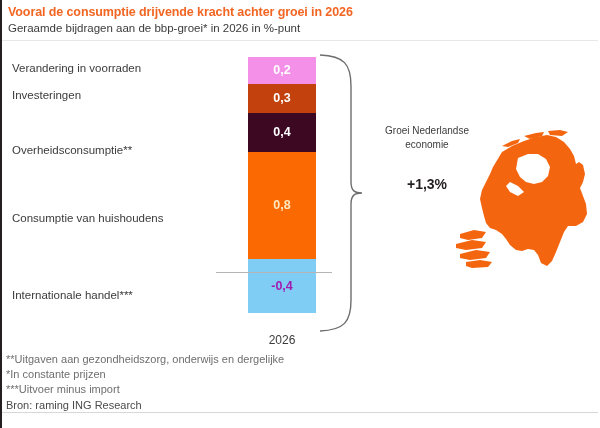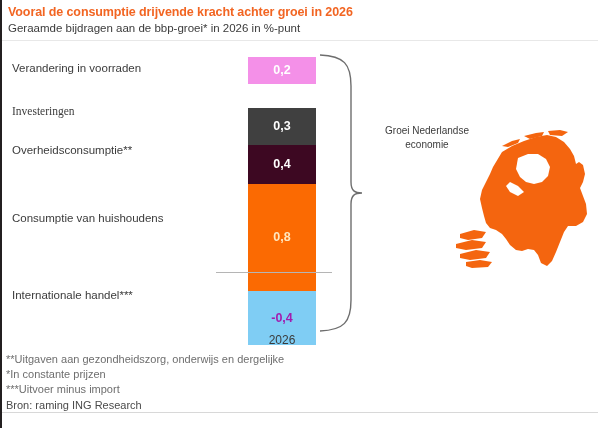--- a/index.html
+++ b/index.html
@@ -154,31 +154,31 @@
 
 <div class="title">Vooral de consumptie drijvende kracht achter groei in 2026</div>
 <div class="subtitle">Geraamde bijdragen aan de bbp-groei* in 2026 in %-punt</div>
 
 <div class="rule-top"></div>
 
 <div class="chart">
 
   <div id="cat-labels">
       <div class="cat-label" style="top: 62px;">Verandering in voorraden</div>
-      <div class="cat-label" style="top: 105px; font-family: Liberation Serif, serif;">Investeringen</div>
+      <div class="cat-label" style="top: 89px;">Investeringen</div>
       <div class="cat-label" style="top: 144px;">Overheidsconsumptie**</div>
       <div class="cat-label" style="top: 212px;">Consumptie van huishoudens</div>
       <div class="cat-label" style="top: 289px;">Internationale handel***</div>
     </div>
 
   <div class="bar-stack" id="bar-stack">
       <div class="seg" style="height: 26.8px; background: rgb(244, 144, 232);">
         <span class="seg-label" style="color: rgb(255, 255, 255);">0,2</span>
       </div>
-      <div class="seg" style="height: 37px; background: #404040; margin-top: 24px;">
+      <div class="seg" style="height: 29px; background: #c2410c;">
         <span class="seg-label" style="color: rgb(255, 255, 255);">0,3</span>
       </div>
       <div class="seg" style="height: 39px; background: rgb(61, 8, 34);">
         <span class="seg-label" style="color: rgb(255, 255, 255);">0,4</span>
       </div>
       <div class="seg" style="height: 107.2px; background: rgb(251, 106, 2);">
         <span class="seg-label" style="color: rgb(255, 232, 192);">0,8</span>
       </div>
       <div class="seg" style="height: 53.6px; background: rgb(127, 205, 244);">
         <span class="seg-label" style="color: #a21caf;">-0,4</span>
@@ -192,20 +192,21 @@
   <div class="brace">
     <svg width="52" height="278" viewBox="0 0 52 278" xmlns="http://www.w3.org/2000/svg">
       <path d="M2 1 C 26 2, 33 10, 33 32 L 33 128 C 33 137, 37 139, 44 139 C 37 139, 33 141, 33 150 L 33 246 C 33 268, 26 276, 2 277" fill="none" stroke="#6e6e6e" stroke-width="1.4"></path>
     </svg>
   </div>
 
   <div class="annot">
     <span>Groei Nederlandse</span><br>
     <span>economie</span>
   </div>
+  <div class="annot-value">+1,3%</div>
 
   <div class="map">
     <svg width="148" height="148" viewBox="0 0 148 148" xmlns="http://www.w3.org/2000/svg">
       <g fill="#f4650f">
 
         <path d="M44 40 L50 30 L60 24 L72 19 L84 15 L95 13 L104 15 L112 20 L118 27
                  L122 34 L124 42 L127 40 L131 43 L133 52 L131 60 L128 66 L131 74
                  L134 82 L135 92 L131 100 L124 104 L116 104 L112 110 L108 120 L104 130
                  L100 139 L95 144 L89 141 L86 133 L82 128 L76 127 L70 129 L64 128
                  L58 123 L54 117 L50 112 L44 108 L38 106 L34 101 L32 94 L30 86

